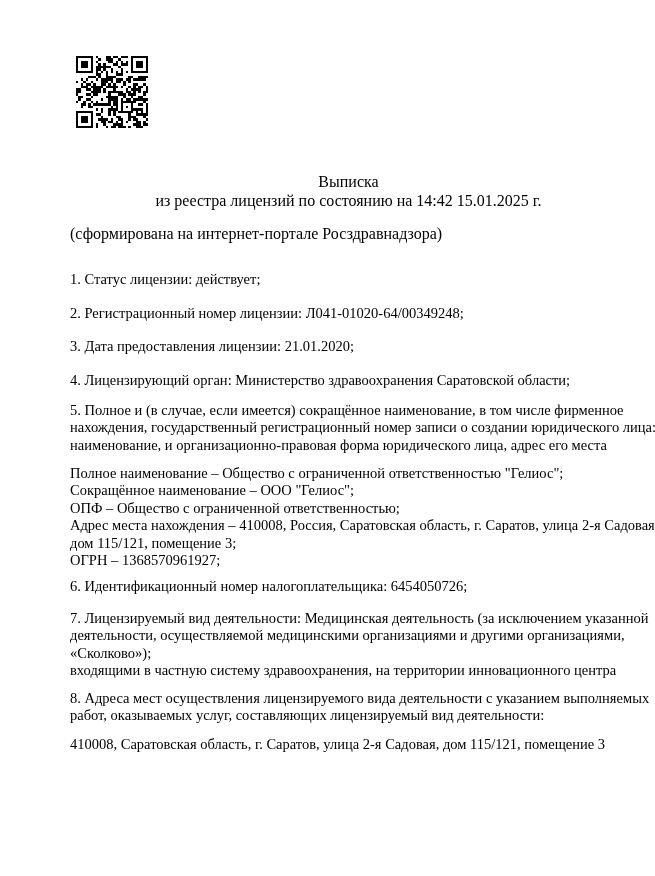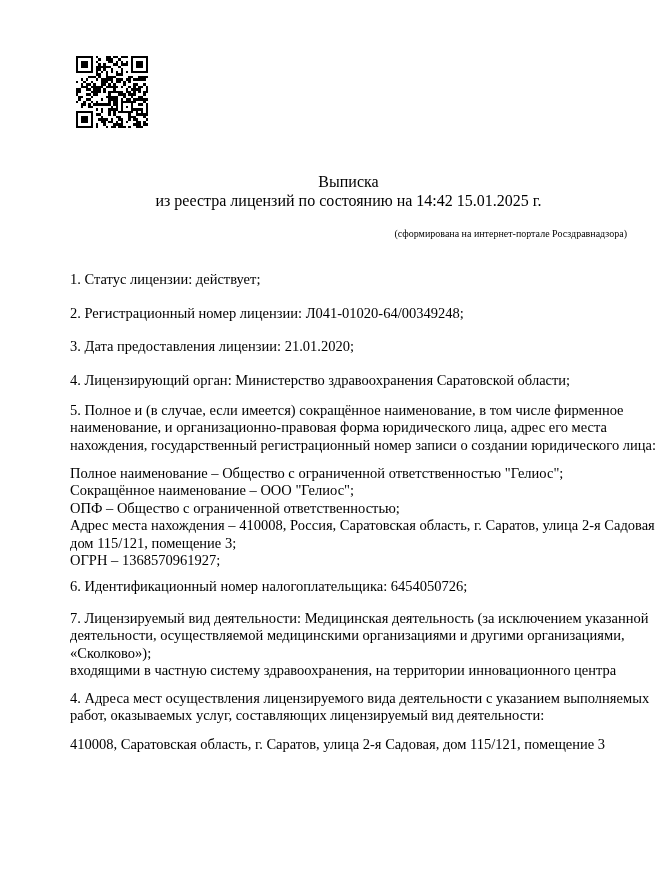--- a/index.html
+++ b/index.html
@@ -32,22 +32,22 @@
     font-weight:normal;
     font-size:16px;
     line-height:18.5px;
     white-space:nowrap;
   }
   .subtitle{
     position:absolute;
     left:70px;
     top:227px;
     width:557px;
-    text-align:right;
-    font-size:10px;
+    text-align:left;
+    font-size:16px;
     line-height:14px;
     white-space:nowrap;
   }
   .para{
     position:absolute;
     left:70px;
     width:566px;
     font-size:14.5px;
     line-height:17.4px;
   }
@@ -516,22 +516,22 @@
   <div class="para p2">
     <div class="line">3. Дата предоставления лицензии: 21.01.2020;</div>
   </div>
 
   <div class="para p3">
     <div class="line">4. Лицензирующий орган: Министерство здравоохранения Саратовской области;</div>
   </div>
 
   <div class="para p4">
     <div class="line">5. Полное и (в случае, если имеется) сокращённое наименование, в том числе фирменное</div>
+    <div class="line">нахождения, государственный регистрационный номер записи о создании юридического лица:</div>
     <div class="line">наименование, и организационно-правовая форма юридического лица, адрес его места</div>
-    <div class="line">нахождения, государственный регистрационный номер записи о создании юридического лица:</div>
   </div>
 
   <div class="para p5">
     <div class="line">Полное наименование – Общество с ограниченной ответственностью "Гелиос";</div>
     <div class="line">Сокращённое наименование – ООО "Гелиос";</div>
     <div class="line">ОПФ – Общество с ограниченной ответственностью;</div>
     <div class="line">Адрес места нахождения – 410008, Россия, Саратовская область, г. Саратов, улица 2-я Садовая,</div>
     <div class="line">дом 115/121, помещение 3;</div>
     <div class="line">ОГРН – 1368570961927;</div>
   </div>
@@ -541,21 +541,21 @@
   </div>
 
   <div class="para p7">
     <div class="line">7. Лицензируемый вид деятельности: Медицинская деятельность (за исключением указанной</div>
     <div class="line">деятельности, осуществляемой медицинскими организациями и другими организациями,</div>
     <div class="line">«Сколково»);</div>
     <div class="line">входящими в частную систему здравоохранения, на территории инновационного центра</div>
   </div>
 
   <div class="para p8">
-    <div class="line">4. Адреса мест осуществления лицензируемого вида деятельности с указанием выполняемых</div>
+    <div class="line">8. Адреса мест осуществления лицензируемого вида деятельности с указанием выполняемых</div>
     <div class="line">работ, оказываемых услуг, составляющих лицензируемый вид деятельности:</div>
   </div>
 
   <div class="para p9">
     <div class="line">410008, Саратовская область, г. Саратов, улица 2-я Садовая, дом 115/121, помещение 3</div>
   </div>
 
 </div>
 
 </body></html>

